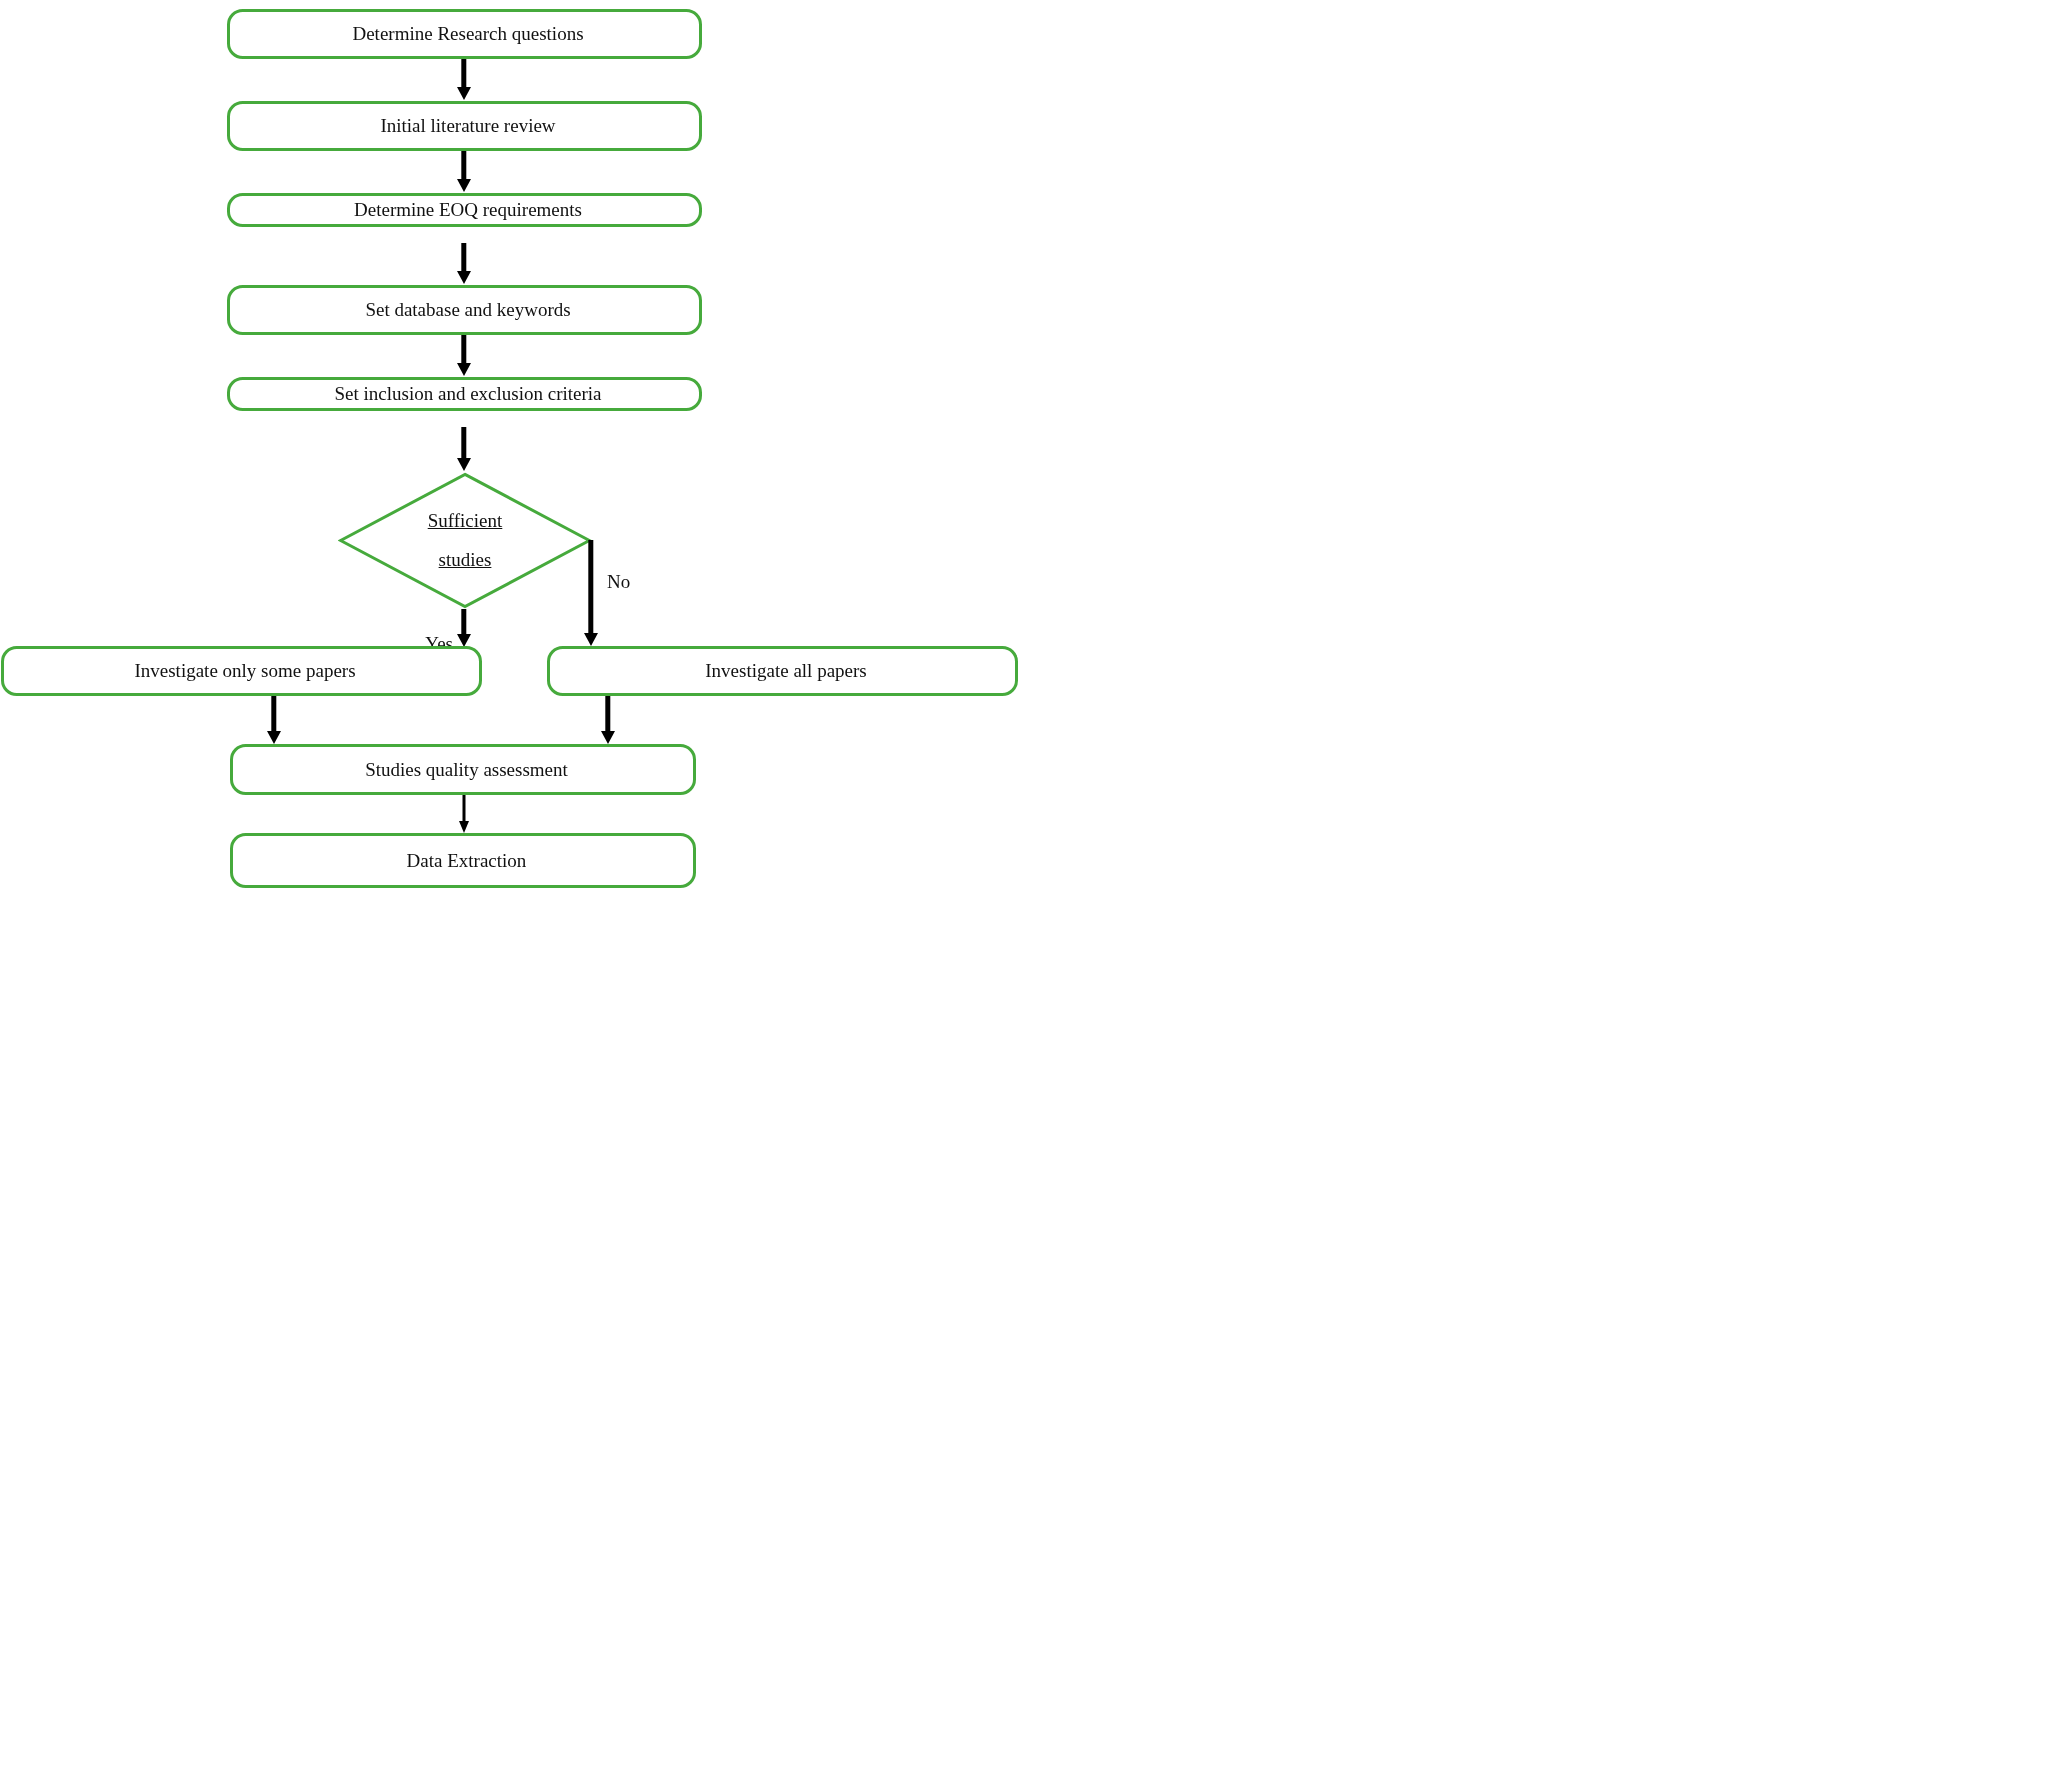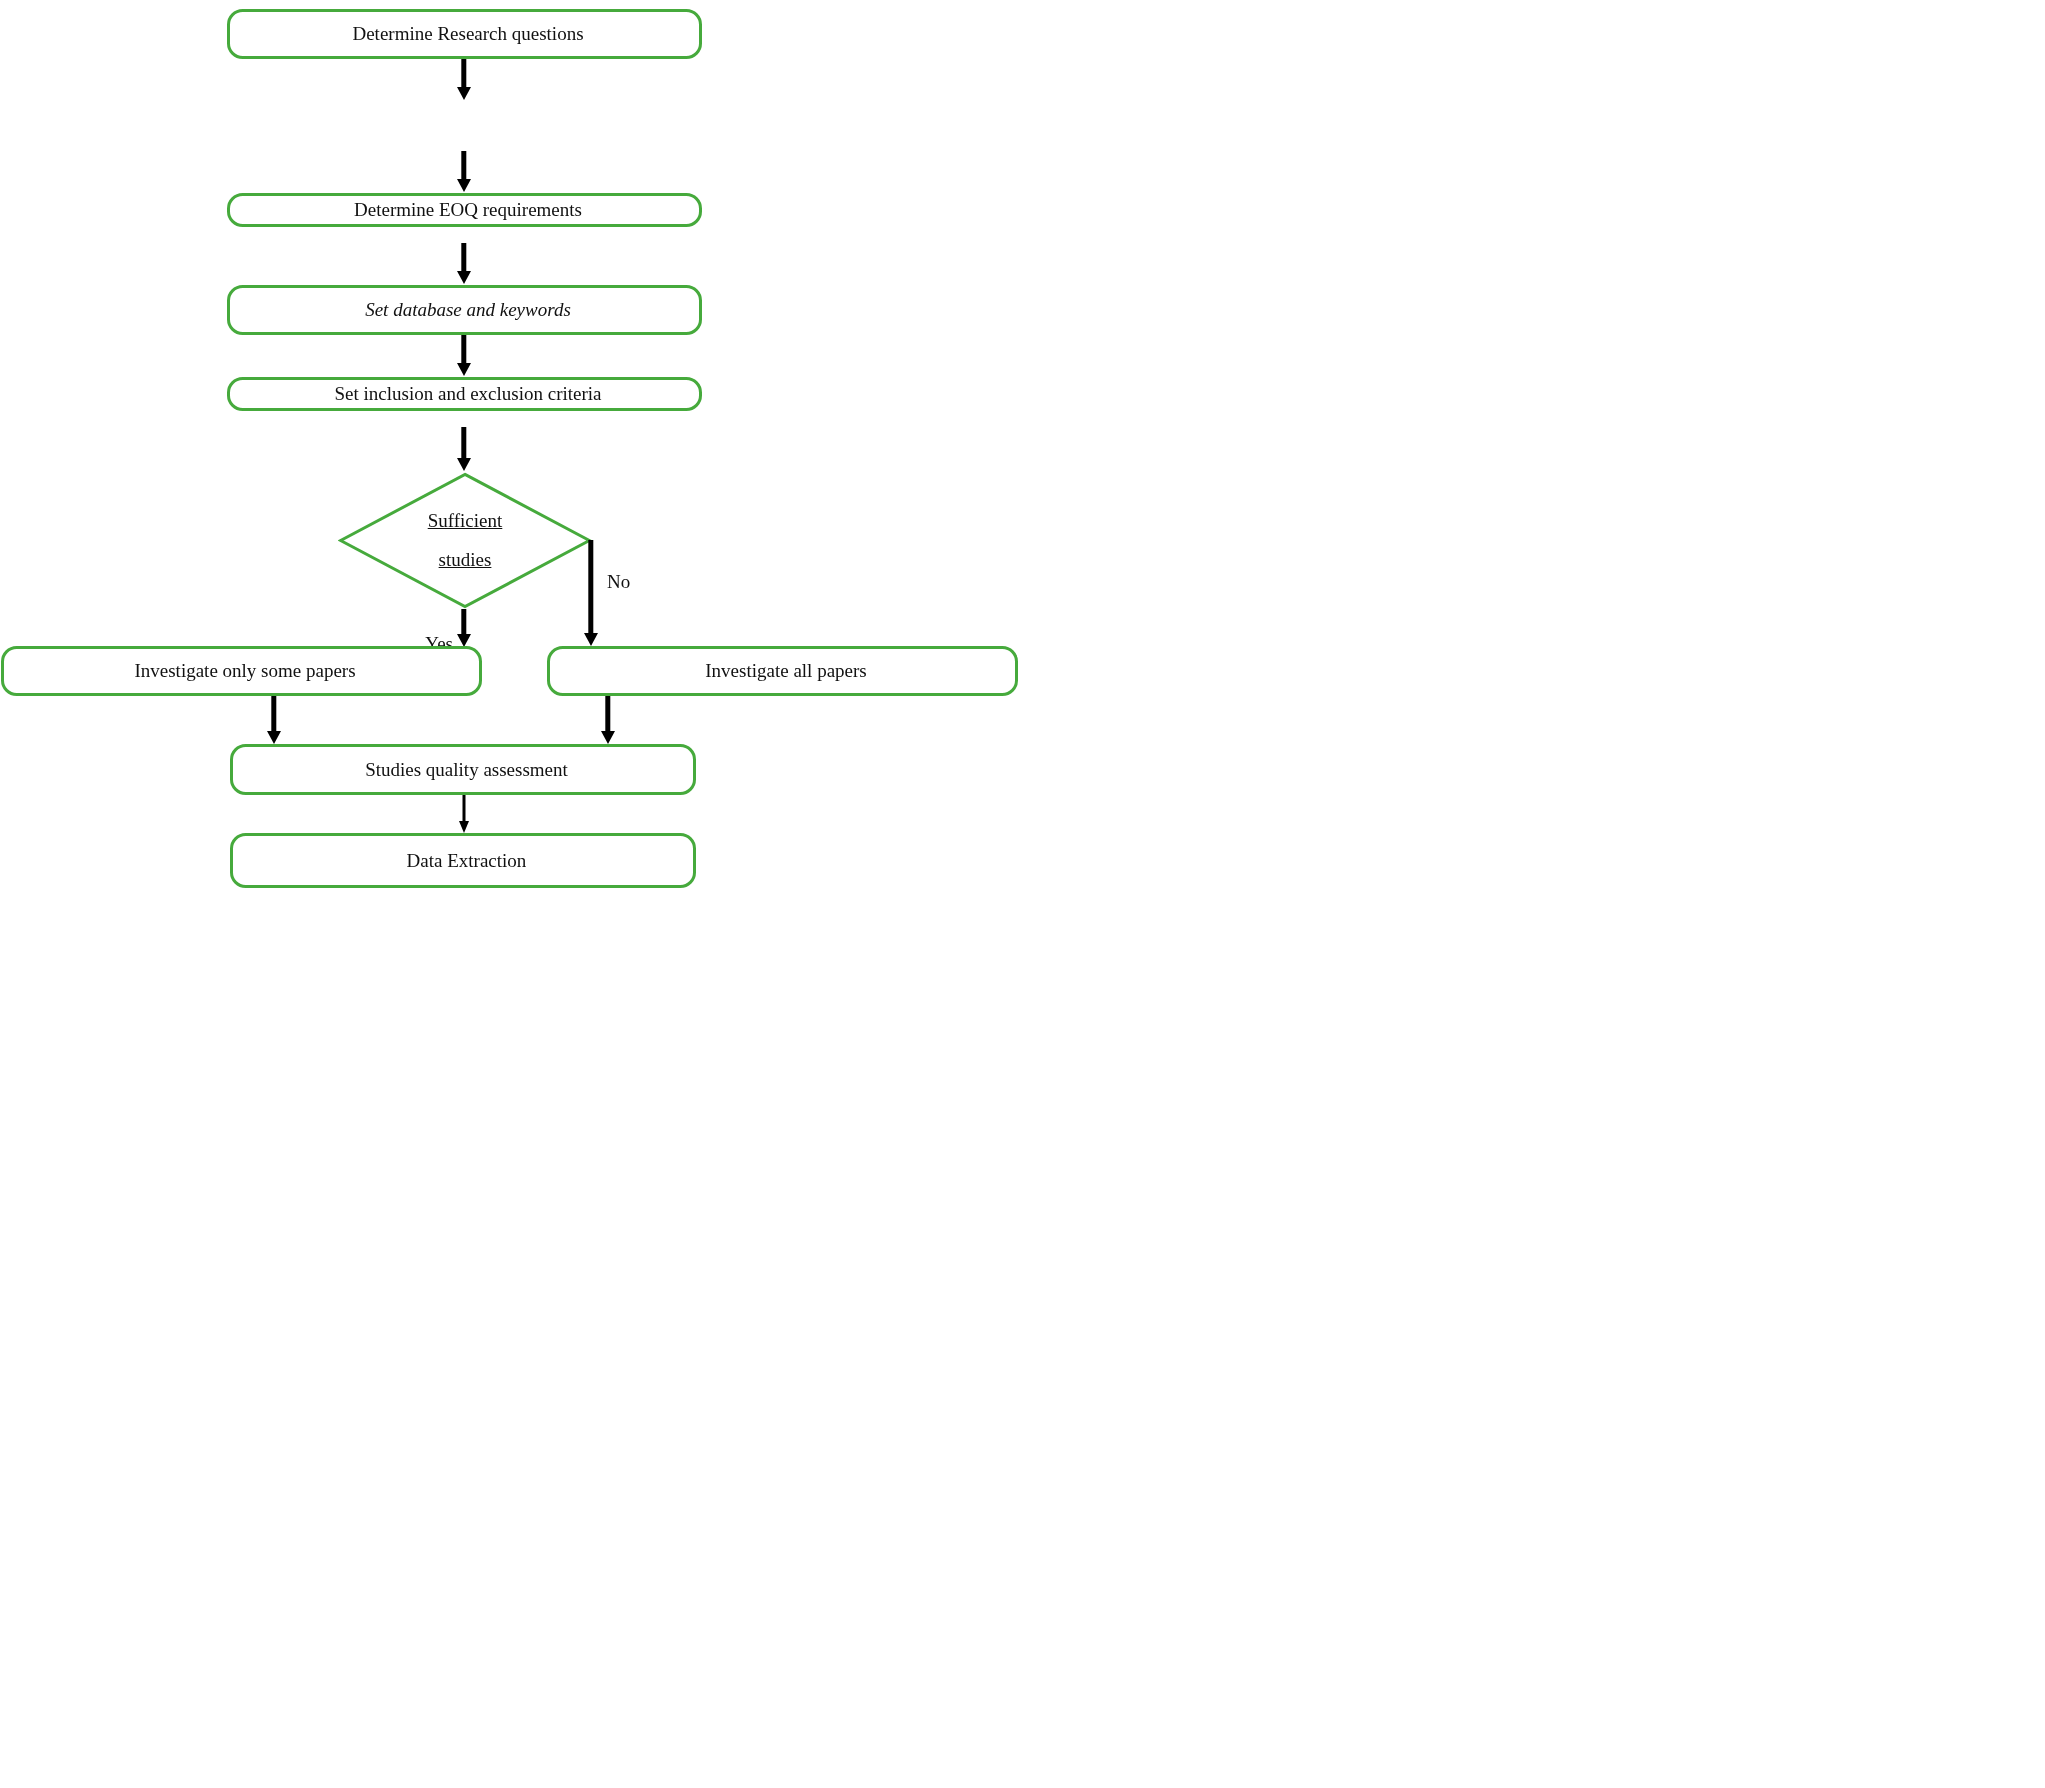--- a/index.html
+++ b/index.html
@@ -60,36 +60,39 @@
 
   <div class="node" style="left:227px;top:9px;width:475px;height:50px;">
     <span>Determine Research questions</span>
   </div>
 
   <div class="varrow" style="left:456px;top:59px;height:41px;">
     <div class="shaft"></div>
     <div class="head"></div>
   </div>
 
+  <div class="node" style="left:227px;top:101px;width:475px;height:50px;">
+    <span>Initial literature review</span>
+  </div>
 
   <div class="varrow" style="left:456px;top:151px;height:41px;">
     <div class="shaft"></div>
     <div class="head"></div>
   </div>
 
   <div class="node" style="left:227px;top:193px;width:475px;height:34px;">
     <span>Determine EOQ requirements</span>
   </div>
 
   <div class="varrow" style="left:456px;top:243px;height:41px;">
     <div class="shaft"></div>
     <div class="head"></div>
   </div>
 
-  <div class="node" style="left:227px;top:285px;width:475px;height:50px;font-style:italic;">
+  <div class="node" style="left:227px;top:285px;width:475px;height:50px;">
     <span>Set database and keywords</span>
   </div>
 
   <div class="varrow" style="left:456px;top:335px;height:41px;">
     <div class="shaft"></div>
     <div class="head"></div>
   </div>
 
   <div class="node" style="left:227px;top:377px;width:475px;height:34px;">
     <span>Set inclusion and exclusion criteria</span>

